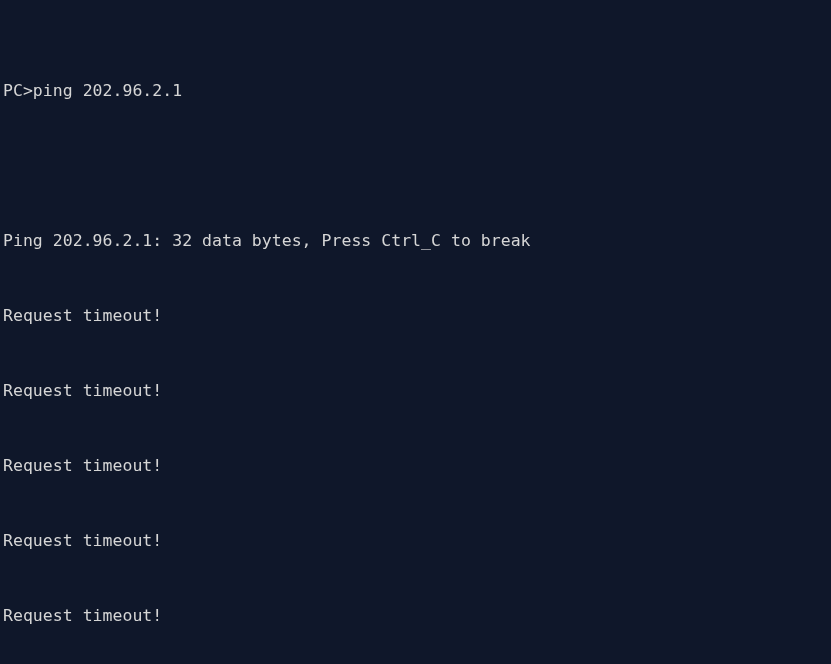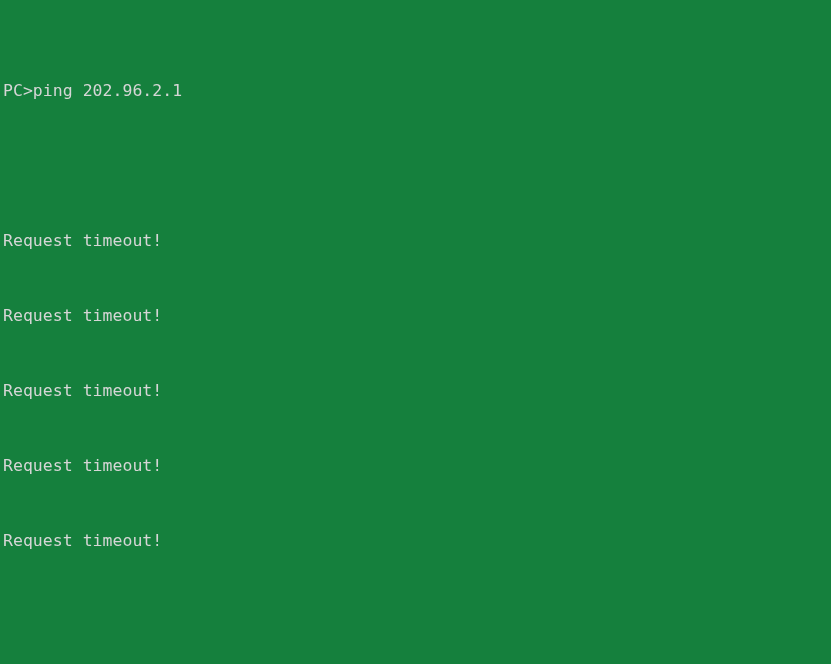--- a/index.html
+++ b/index.html
@@ -34,24 +34,25 @@
     white-space: pre;
     font-family: "DejaVu Sans Mono", "Liberation Mono", monospace;
   }
   .line.blank {
     height: 25px;
   }
 </style>
 </head>
 <body>
 
-<div id="terminal" style="background: #15803d; color: rgb(214, 214, 214);">
+<div id="terminal" style="background: #0f172a; color: rgb(214, 214, 214);">
 
   <div class="line">PC&gt;ping 202.96.2.1</div>
   <div class="line blank"></div>
+  <div class="line">Ping 202.96.2.1: 32 data bytes, Press Ctrl_C to break</div>
   <div class="line">Request timeout!</div>
   <div class="line">Request timeout!</div>
   <div class="line">Request timeout!</div>
   <div class="line">Request timeout!</div>
   <div class="line">Request timeout!</div>
   
   
   
   
   

